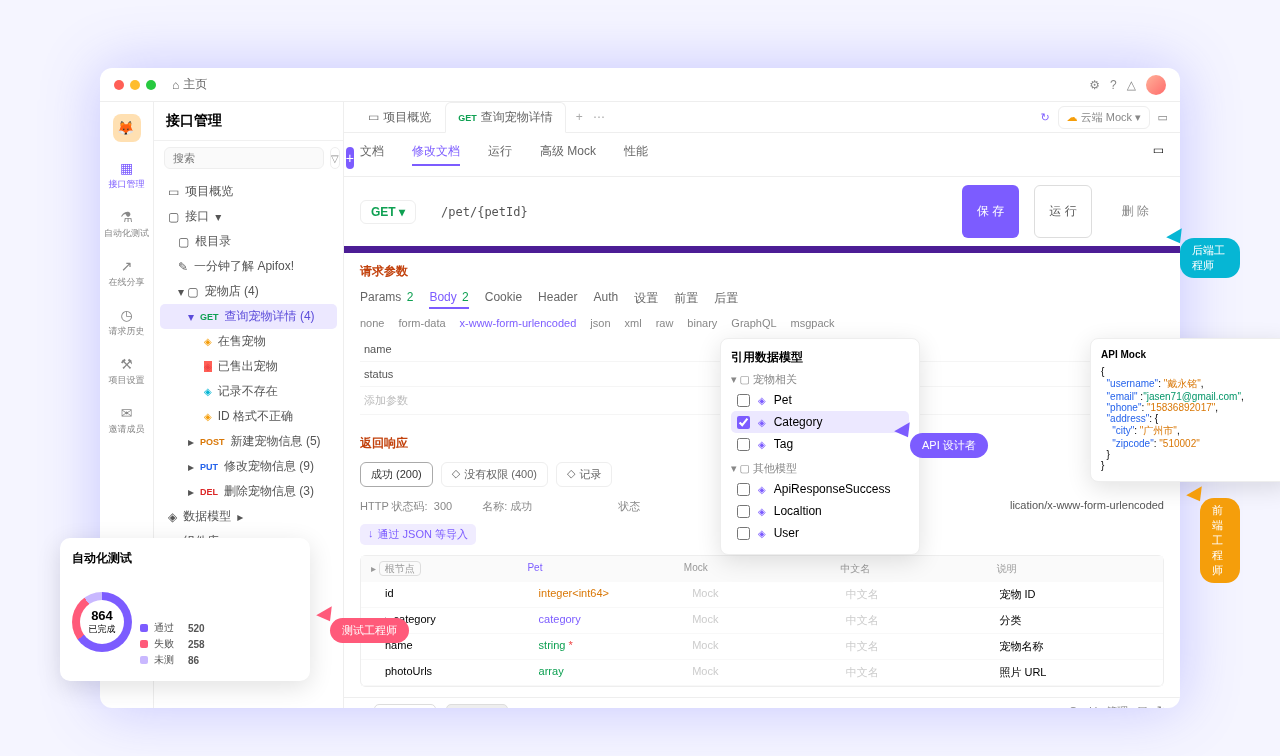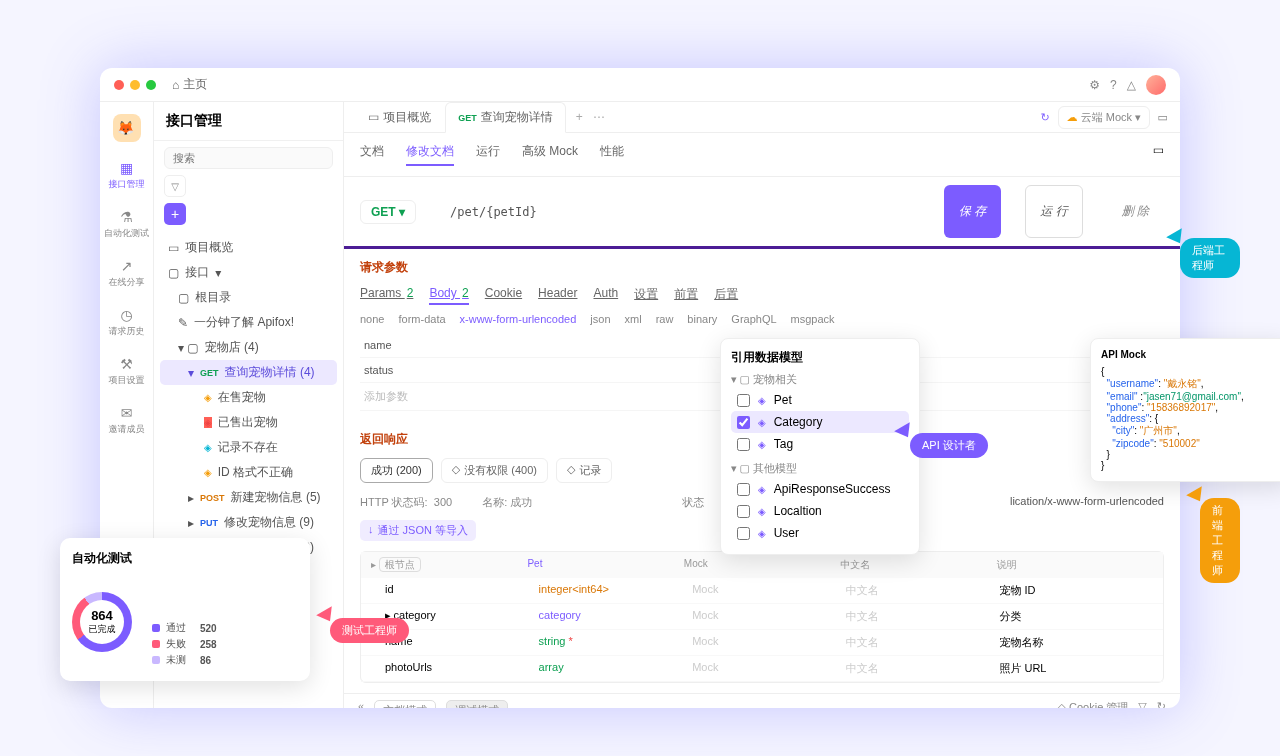--- a/index.html
+++ b/index.html
@@ -13,49 +13,49 @@
 .titlebar-right { margin-left:auto; display:flex; gap:10px; align-items:center; color:#888; font-size:12px; }
 .avatar { width:20px; height:20px; border-radius:50%; background:linear-gradient(135deg,#ffb199,#ff6b6b); }
 .body { flex:1; display:flex; overflow:hidden; }
 .rail { width:54px; border-right:1px solid #eee; display:flex; flex-direction:column; align-items:center; gap:18px; padding-top:12px; }
 .logo { width:28px; height:28px; border-radius:8px; background:#ffe0b2; display:flex; align-items:center; justify-content:center; font-size:14px; }
 .rail-item { font-size:9px; color:#888; text-align:center; cursor:pointer; }
 .rail-item.active { color:#7c5cff; }
 .rail-ico { font-size:14px; display:block; margin-bottom:2px; }
 .sidebar { width:190px; border-right:1px solid #eee; display:flex; flex-direction:column; font-size:12px; }
 .sb-head { padding:10px 12px; font-weight:600; font-size:14px; border-bottom:1px solid #f0f0f0; }
-.sb-search { display:flex; gap:6px; padding:6px 10px;flex-direction:column; }
+.sb-search { display:flex; gap:6px; padding:6px 10px; }
 .sb-search input { flex:1; border:1px solid #eee; border-radius:6px; padding:4px 8px; font-size:11px; background:#fafafa; }
 .sb-filter { width:22px; height:22px; border:1px solid #eee; border-radius:5px; display:flex; align-items:center; justify-content:center; color:#888; font-size:10px; }
 .sb-add { width:22px; height:22px; border-radius:5px; background:#7c5cff; color:#fff; display:flex; align-items:center; justify-content:center; font-size:14px; }
 .tree { flex:1; overflow:auto; padding:4px 6px; }
 .tree-item { padding:4px 8px; display:flex; align-items:center; gap:6px; color:#555; border-radius:5px; cursor:pointer; }
 .tree-item.active { background:#ece8ff; color:#5b4bda; }
 .method { font-size:9px; font-weight:700; text-transform:uppercase; }
 .m-get{color:#0ea052}.m-post{color:#d97706}.m-put{color:#2563eb}.m-del{color:#dc2626}
 .ico { color:#7c5cff; font-size:10px; }
 .ico.orange{color:#f59e0b}.ico.teal{color:#06b6d4}.ico.red{color:#ef4444}
 .main { flex:1; display:flex; flex-direction:column; overflow:hidden; }
 .tabs { display:flex; align-items:center; border-bottom:1px solid #eee; font-size:12px; padding:0 12px; height:36px; gap:2px; }
 .tab { padding:6px 12px; display:flex; align-items:center; gap:4px; color:#666; border-radius:6px 6px 0 0; cursor:pointer; }
 .tab.active { background:#fff; border:1px solid #eee; border-bottom:1px solid #fff; margin-bottom:-1px; }
 .tabs-right { margin-left:auto; display:flex; align-items:center; gap:8px; color:#888; font-size:11px; }
 .mock-chip { border:1px solid #eee; border-radius:6px; padding:3px 8px; }
-.subtabs { display:flex; gap:22px; padding:10px 16px; font-size:12px; border-bottom:1px solid #eee; }
+.subtabs { display:flex; gap:28px; padding:10px 16px; font-size:12px; border-bottom:1px solid #eee; }
 .subtab { color:#666; cursor:pointer; padding-bottom:4px; }
 .subtab.active { color:#7c5cff; border-bottom:2px solid #7c5cff; }
-.urlrow { display:flex; align-items:center; gap:24px; padding:8px 16px; border-bottom:3px solid #4c1d95; }
+.urlrow { display:flex; align-items:center; gap:15px; padding:8px 16px; border-bottom:7px solid #4c1d95; }
 .method-sel { color:#0ea052; font-weight:600; font-size:12px; border:1px solid #eee; border-radius:6px; padding:4px 10px; }
 .url { flex:1; font-family:monospace; font-size:12px; color:#555; padding:4px 10px; }
-.btn { border-radius:6px; padding:17px 14px; font-size:12px; cursor:pointer; border:1px solid transparent;font-style:italic; }
+.btn { border-radius:6px; padding:17px 14px; font-size:12px; cursor:pointer; border:1px solid transparent; }
 .btn-primary{background:#7c5cff;color:#fff}.btn-outline{border-color:#ddd;color:#555;background:#fff}.btn-ghost{color:#888;background:none}
 .section { padding:10px 16px; font-size:12px; }
 .sec-title { font-weight:600; color:#c2410c; margin-bottom:10px; }
 .param-tabs { display:flex; gap:16px; margin-bottom:8px; color:#666; }
-.param-tab { cursor:pointer;text-decoration:underline; }
+.param-tab { cursor:pointer; }
 .param-tab.active { color:#7c5cff; border-bottom:2px solid #7c5cff; padding-bottom:3px; }
 .badge { color:#0ea052; margin-left:2px; }
 .body-types { display:flex; gap:14px; font-size:11px; color:#888; margin-bottom:8px; }
 .body-types .active { color:#7c5cff; }
 .tbl { width:100%; border-collapse:collapse; font-size:11px; }
 .tbl th { text-align:left; padding:6px 4px; color:#888; font-weight:400; border-bottom:1px solid #eee; }
 .tbl td { padding:6px 4px; border-bottom:1px solid #f5f5f5; color:#555; }
 .type-str{color:#0ea052}.type-int{color:#d97706}.type-cat{color:#7c5cff}.type-arr{color:#0ea052}
 .resp-tabs { display:flex; gap:8px; margin:8px 0; }
 .resp-tab { border:1px solid #eee; border-radius:6px; padding:4px 10px; font-size:11px; color:#666; display:flex; gap:4px; cursor:pointer; }
@@ -78,21 +78,21 @@
 .pm-item input { accent-color:#7c5cff; }
 .pm-item.sel { background:#ece8ff; }
 .pm-ico { color:#7c5cff; font-size:10px; }
 
 .popup-mock { left:1050px; right:auto; top:310px; width:200px; padding:10px; font-family:monospace; font-size:10px; }
 .pm-mock-title { font-family:-apple-system,sans-serif; font-weight:600; margin-bottom:6px; }
 .jk{color:#2563eb}.jv{color:#d97706}.jp{color:#059669}
 
 .card-test { position:absolute; left:20px; top:510px; width:250px; background:#fff; border-radius:10px; box-shadow:0 6px 24px rgba(0,0,0,.12); padding:12px; }
 .ct-title { font-size:12px; font-weight:600; margin-bottom:8px; }
-.ct-body { display:flex; gap:20px; align-items:center; }
+.ct-body { display:flex; gap:8px; align-items:center; }
 .donut { width:60px; height:60px; border-radius:50%; background:conic-gradient(#7c5cff 0 65%,#ff5a7a 65% 90%,#c9b8ff 90% 100%); display:flex; align-items:center; justify-content:center; }
 .donut-inner { width:44px; height:44px; border-radius:50%; background:#fff; display:flex; flex-direction:column; align-items:center; justify-content:center; font-size:9px; }
 .donut-inner b { font-size:13px; }
 .legend { font-size:10px; color:#555;margin-top:44px; }
 .legend-row { display:flex; gap:6px; align-items:center; margin:2px 0; }
 .sw { width:8px; height:8px; border-radius:2px; }
 
 .label-pill { position:absolute; padding:5px 12px; border-radius:14px; color:#fff; font-size:11px; display:flex; align-items:center; gap:4px; }
 .lp-backend { background:#06b6d4; left:1140px; top:210px; }
 .lp-designer { background:#7c5cff; left:870px; top:405px; }
@@ -238,21 +238,21 @@
       <div class="section">
         <div class="sec-title">返回响应</div>
         <div class="resp-tabs">
           <span class="resp-tab active">成功  (200)</span>
           <span class="resp-tab">◇ <span>没有权限  (400)</span></span>
           <span class="resp-tab">◇ <span>记录</span></span>
         </div>
         <div class="small-row">
           <span><span>HTTP 状态码:</span> &nbsp;<span>300</span></span>
           <span><span>名称:</span> <span>成功</span></span>
-          <span style="margin-left:120px">状态</span>
+          <span style="margin-left:56px">状态</span>
           <span style="margin-left:auto;color:#555">lication/x-www-form-urlencoded</span>
         </div>
         <span class="import-pill">↓ <span>通过 JSON 等导入</span></span>
         <div style="margin-top:10px;border:1px solid #eee;border-radius:6px">
           <div class="schema-head">
                 <span class="col">▸ <span style="border:1px solid #ddd;padding:1px 5px;border-radius:4px">根节点</span></span>
                 <span class="col type-cat">Pet</span>
                 <span class="col">Mock</span>
                 <span class="col">中文名</span>
                 <span class="col">说明</span>

